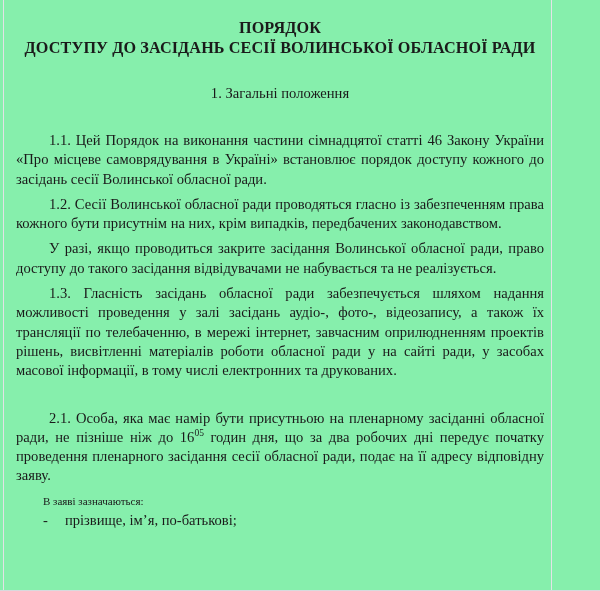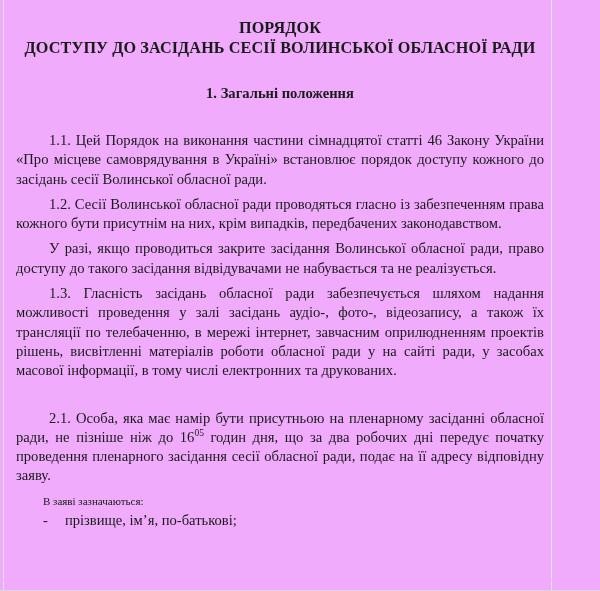--- a/index.html
+++ b/index.html
@@ -13,21 +13,21 @@
     font-family: "Liberation Serif", "DejaVu Serif", serif;
     color: #1a1a1a;
     overflow: hidden;
   }
 
   .page {
     position: relative;
     width: 600px;
     height: 591px;
     box-sizing: border-box;
-    background: #f0abfc;
+    background: #86efac;
     overflow: hidden;
   }
 
   
   .page-frame-left {
     position: absolute;
     left: 3px;
     top: 0;
     bottom: 0;
     width: 1px;
@@ -68,21 +68,21 @@
   }
   .doc-title .title-line-1 {
     display: block;
   }
   .doc-title .title-line-2 {
     display: block;
   }
 
   .section-heading {
     text-align: center;
-    font-weight: bold;
+    font-weight: normal;
     font-size: 14.6px;
     line-height: 18px;
     margin: 0;
     padding-top: 26px;
     padding-bottom: 2px;
   }
 
   .section-heading.second {
     padding-top: 30px;
   }

